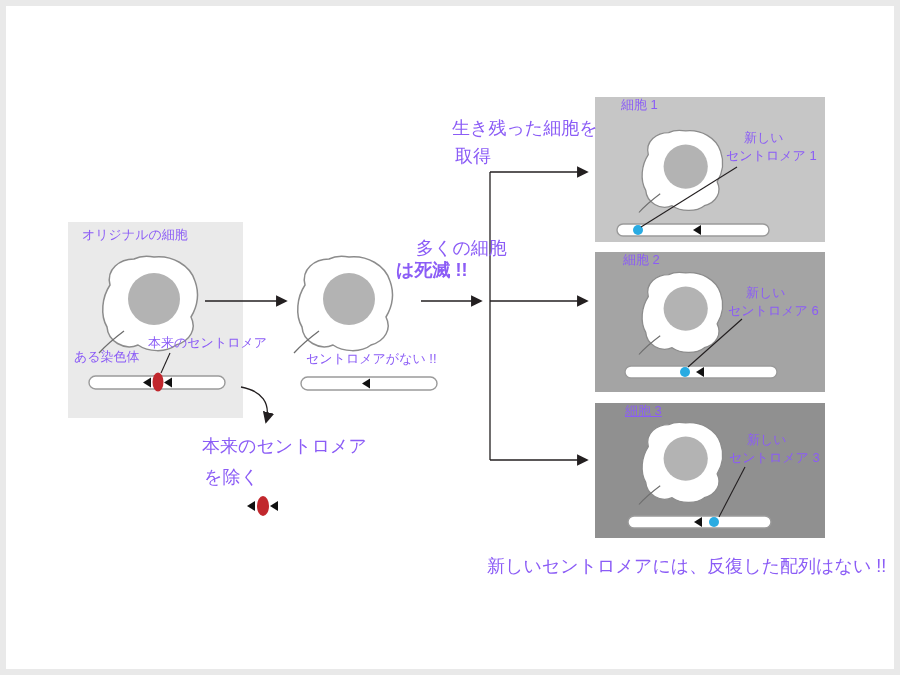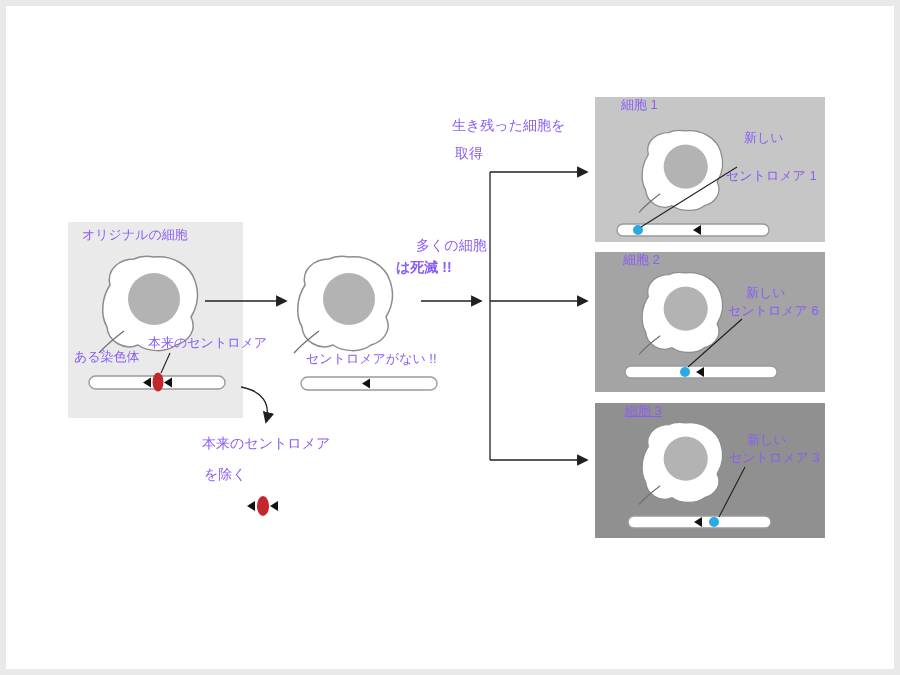--- a/index.html
+++ b/index.html
@@ -15,21 +15,21 @@
   #original-box{left:68px;top:222px;width:175px;height:196px;background:#eaeaea;}
   #cell1-box{left:595px;top:97px;width:230px;height:145px;background:#c6c6c6;}
   #cell2-box{left:595px;top:252px;width:230px;height:140px;background:#a4a4a4;}
   #cell3-box{left:595px;top:403px;width:230px;height:135px;background:#909090;}
   #art{position:absolute;left:0;top:0;z-index:2;}
   .lbl{
     position:absolute;z-index:3;
     font-size:13px;line-height:1.25;
     white-space:nowrap;color:#8b5cf6;
   }
-  .lbl.big{font-size:14px;}
+  .lbl.big{font-size:18px;}
   #frame{
     position:absolute;inset:0;z-index:4;
     border:6px solid #e9e9e9;box-sizing:border-box;
     pointer-events:none;
   }
 </style>
 </head>
 <body>
 
 <div id="canvas">
@@ -108,25 +108,26 @@
   <div class="lbl big" style="left:204px;top:466px;font-family:Liberation Serif, serif;">を除く</div>
 
   <div class="lbl big" style="left:416px;top:237px;">多くの細胞</div>
   <div class="lbl big" style="left:396px;top:259px;font-weight:bold;">は死滅 !!</div>
 
   <div class="lbl big" style="left:452px;top:117px;">生き残った細胞を</div>
   <div class="lbl big" style="left:455px;top:145px;">取得</div>
 
   <div class="lbl" style="left:621px;top:97px;">細胞 1</div>
   <div class="lbl" style="left:744px;top:130px;">新しい</div>
-  <div class="lbl" style="left:726px;top:148px;margin-top:20px;">セントロメア 1</div>
+  <div class="lbl" style="left:726px;top:148px;">セントロメア 1</div>
 
   <div class="lbl" style="left:623px;top:252px;text-align:right;">細胞 2</div>
   <div class="lbl" style="left:746px;top:285px;">新しい</div>
   <div class="lbl" style="left:728px;top:303px;">セントロメア 6</div>
 
   <div class="lbl" style="left:625px;top:403px;text-decoration:underline;">細胞 3</div>
   <div class="lbl" style="left:747px;top:432px;">新しい</div>
   <div class="lbl" style="left:729px;top:450px;">セントロメア 3</div>
 
+  <div class="lbl big" style="left:487px;top:555px;">新しいセントロメアには、反復した配列はない !!</div>
 
   <div id="frame"></div>
 </div>
 
 </body></html>

